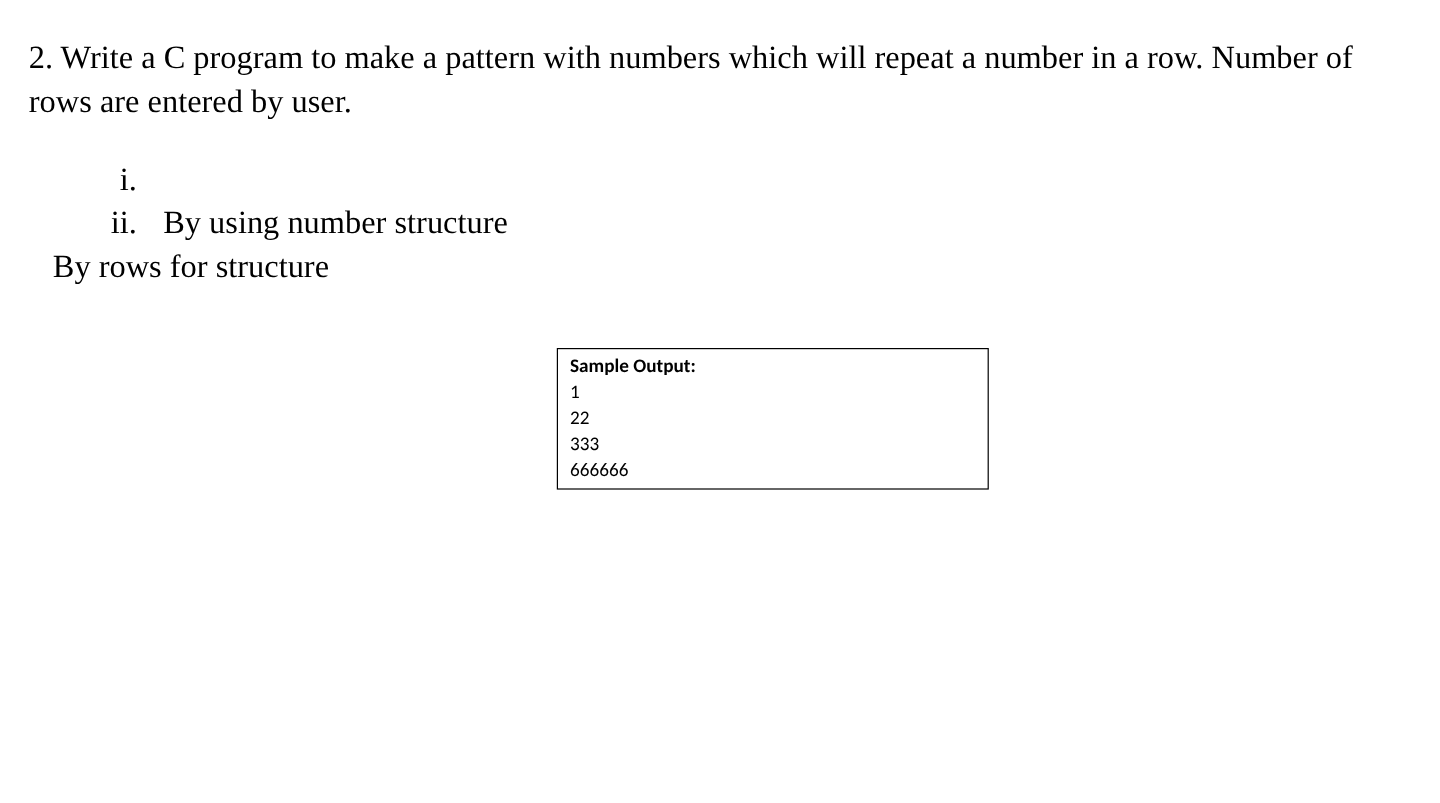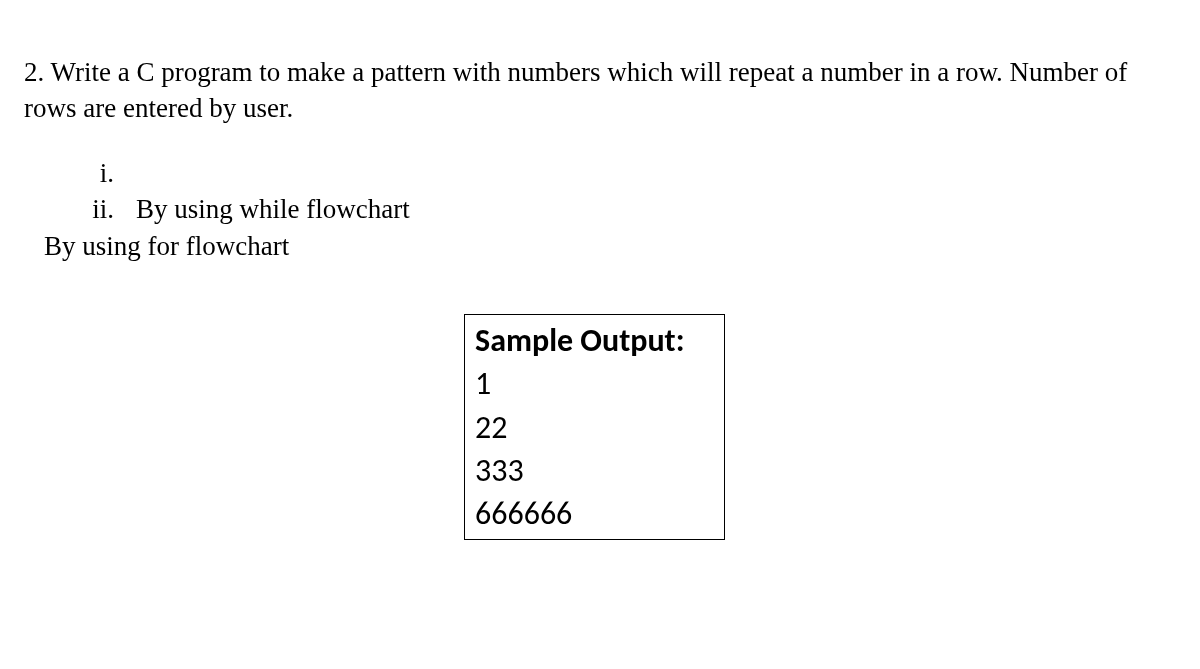--- a/index.html
+++ b/index.html
@@ -12,41 +12,40 @@
     height: 669px;
     box-sizing: border-box;
   }
   .page {
     padding: 30px 24px 0 24px;
   }
   .question-text {
     font-size: 27px;
     line-height: 1.35;
     margin-bottom: 28px;
-    margin-top: 24px;
   }
   .sub-list {
     margin-left: 20px;
     font-size: 27px;
     line-height: 1.35;
   }
   .sub-item {
     display: flex;
   }
   .sub-num {
     width: 70px;
     text-align: right;
     padding-right: 22px;
   }
   .sample-box {
     border: 1.5px solid #000;
     font-family: Calibri, Arial, sans-serif;
-    font-size: 32px;
+    font-size: 16px;
     line-height: 1.35;
-    width: 261px;
+    width: 360px;
     margin-left: 440px;
     margin-top: 50px;
     padding: 4px 10px 4px 10px;
     box-sizing: border-box;
   }
   .sample-title {
     font-weight: 700;
   }
   .sample-line {
     white-space: pre;
@@ -61,24 +60,24 @@
     <span>2.</span>
     <span>Write a C program to make a pattern with numbers which will repeat a number in a row. Number of rows are entered by user.</span>
   </div>
 
   <div class="sub-list">
     <div class="sub-item">
       <div class="sub-num">i.</div>
     </div>
     <div class="sub-item">
       <div class="sub-num">ii.</div>
-      <div>By using while flowchart</div>
+      <div>By using number structure</div>
     </div>
     <div class="sub-item">
-      <div>By using for flowchart</div>
+      <div>By rows for structure</div>
     </div>
   </div>
 
   <div class="sample-box">
     <div class="sample-title">Sample Output:</div>
     <div class="sample-line">1</div>
     <div class="sample-line">22</div>
     <div class="sample-line">333</div>
     <div class="sample-line">666666</div>
   </div>

